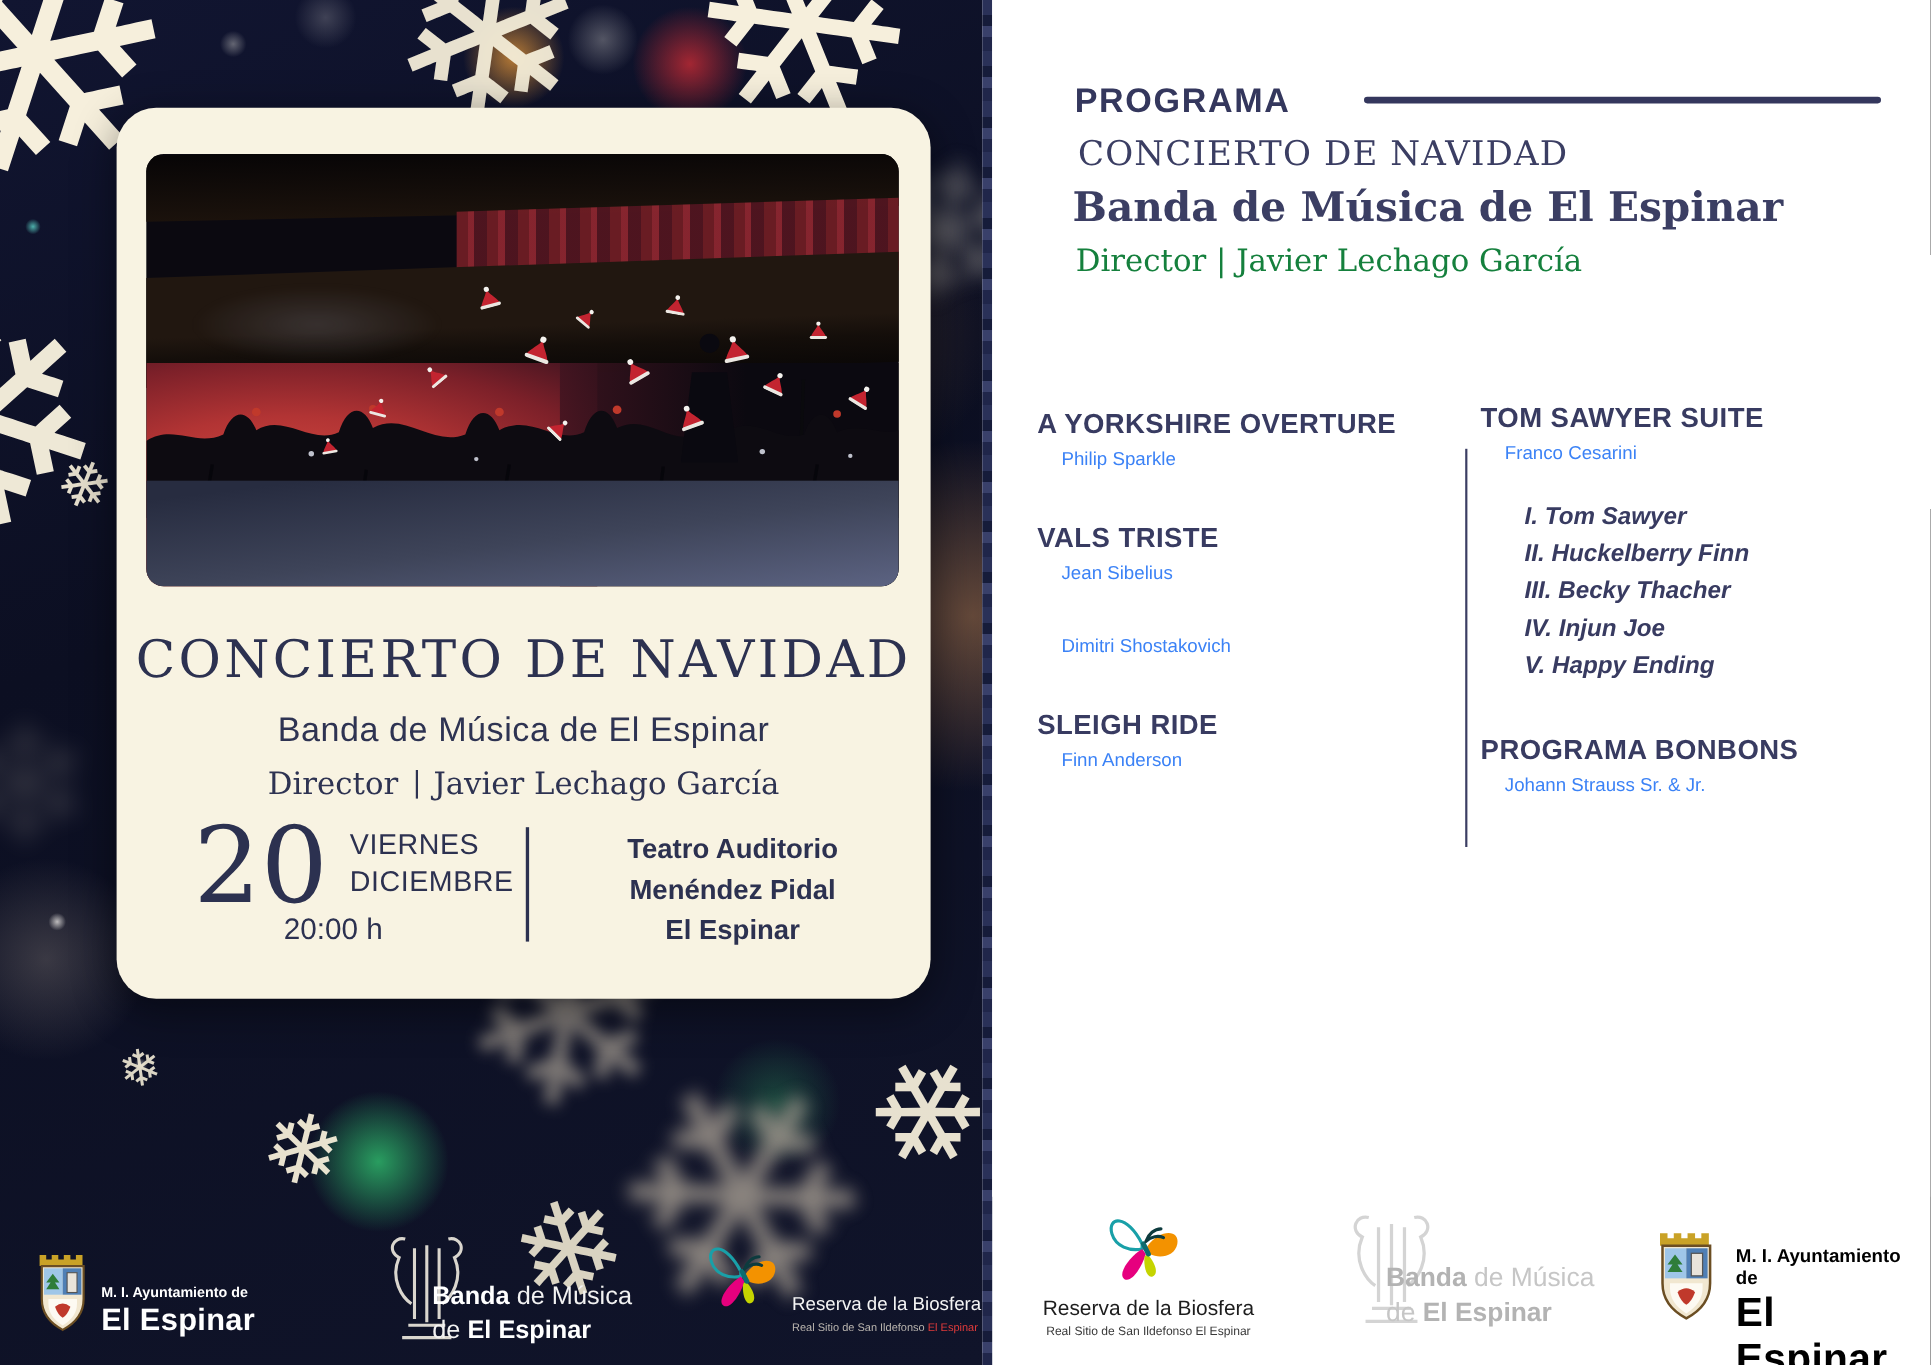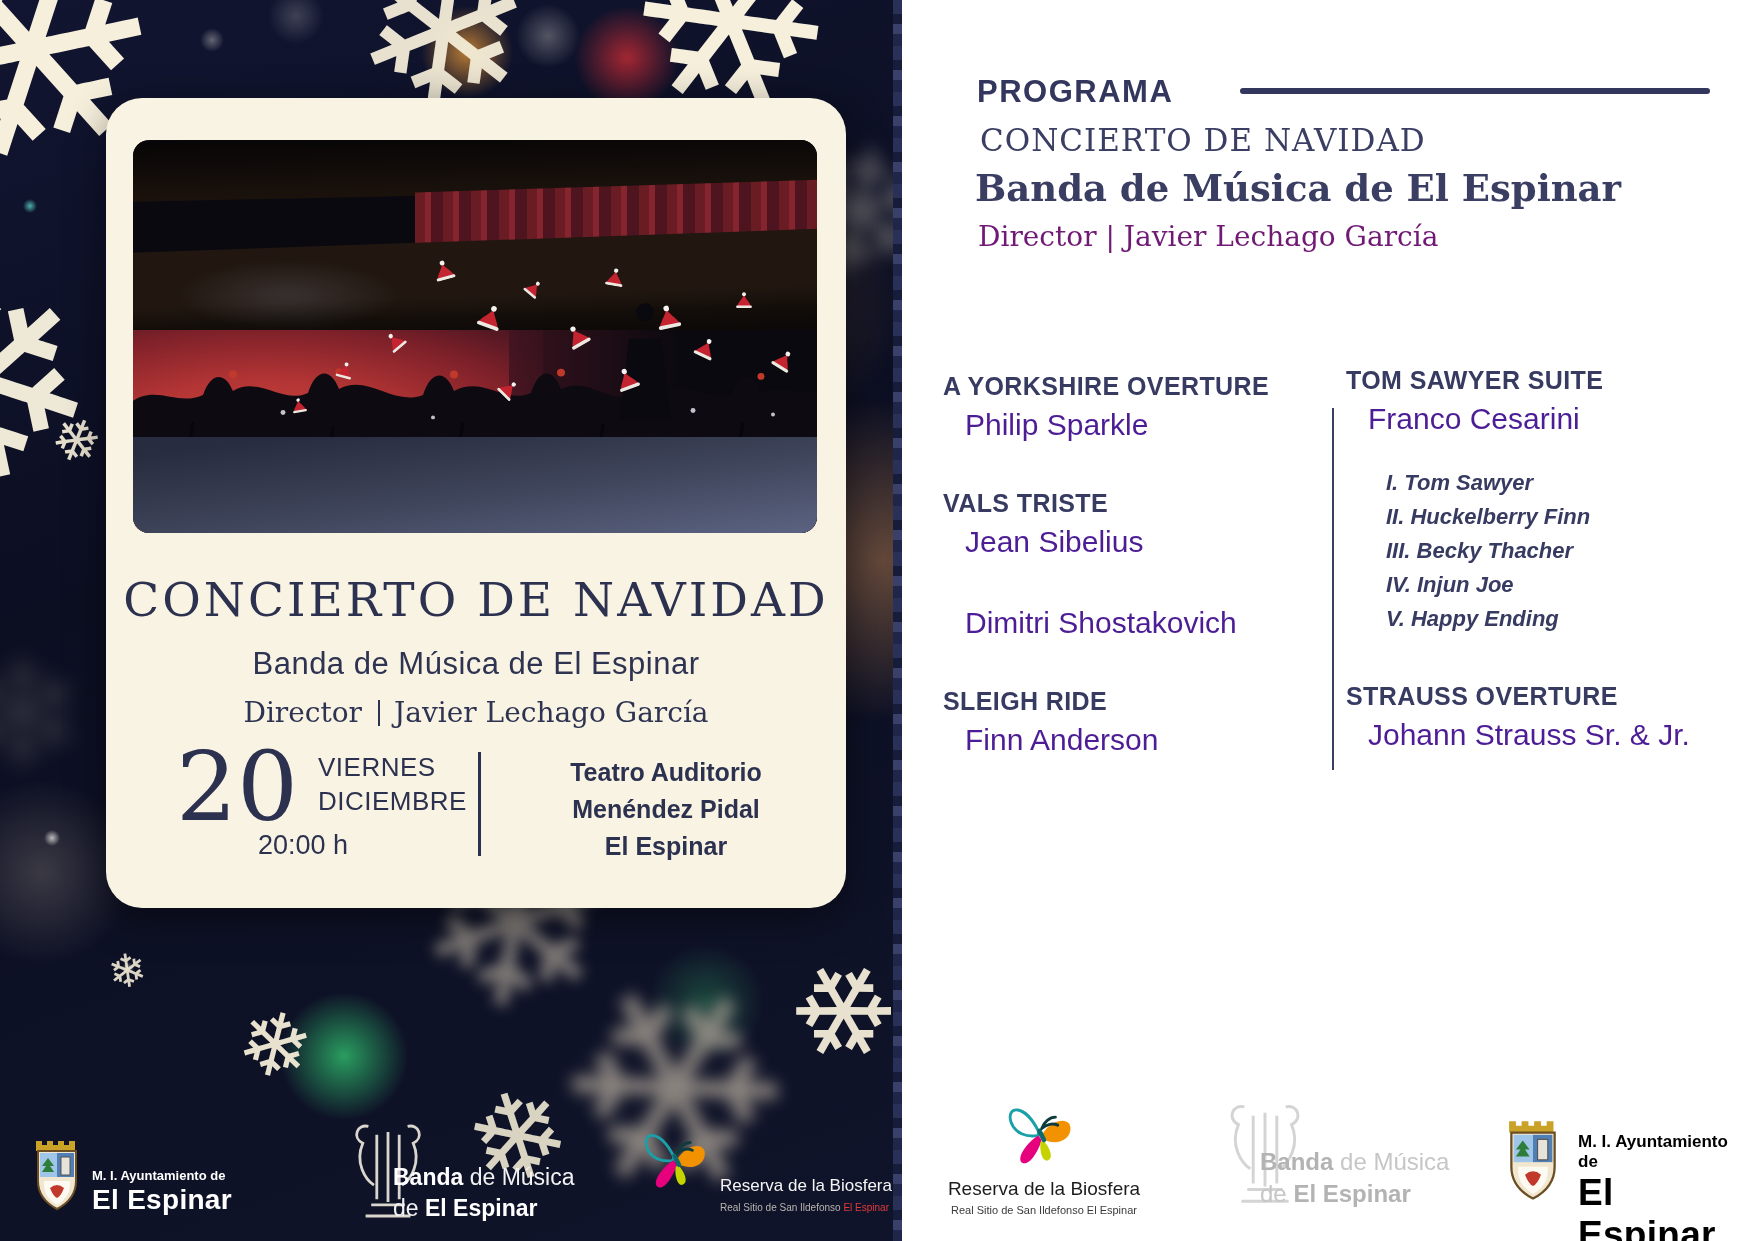--- a/index.html
+++ b/index.html
@@ -81,27 +81,27 @@
   
   .spine{position:absolute;left:893px;top:0;width:9px;height:1241px;
     background:repeating-linear-gradient(180deg,#2a3158 0 14px,#161c3a 14px 24px,#39406a 24px 34px,#20264a 34px 46px);}
 
   
   .page{position:absolute;left:902px;top:0;width:853px;height:1088px;background:#fff;color:#383b61;}
   .pg-label{position:absolute;left:75px;top:74px;font-size:31px;font-weight:bold;letter-spacing:1.5px;color:#34375d;}
   .pg-rule{position:absolute;left:338px;top:88px;width:470px;height:6px;background:#34375d;border-radius:3px;}
   .pg-title{position:absolute;left:78px;top:122px;font-family:"DejaVu Serif",serif;font-size:31px;letter-spacing:1px;color:#3b3e63;}
   .pg-band{position:absolute;left:73px;top:166px;font-family:"DejaVu Serif",serif;font-weight:bold;font-size:37px;color:#3b3e63;}
-  .pg-dir{position:absolute;left:76px;top:220px;font-family:"DejaVu Serif",serif;font-size:28px;color:#701a75;}
+  .pg-dir{position:absolute;left:76px;top:220px;font-family:"DejaVu Serif",serif;font-size:28px;color:#15803d;}
 
   .col-left{position:absolute;left:41px;top:372px;width:360px;}
   .piece{margin-bottom:47px;}
   .piece.gap-lg{margin-top:22px;}
   .piece-title{font-size:25px;font-weight:bold;letter-spacing:.4px;color:#383b61;}
-  .piece-comp{font-size:30px;margin:7px 0 0 22px;color:#4c1d95;}
+  .piece-comp{font-size:17px;margin:7px 0 0 22px;color:#3b82f6;}
   .col-divider{position:absolute;left:430px;top:408px;width:2px;height:362px;background:#3b3e63;}
   .col-right{position:absolute;left:444px;top:366px;width:370px;}
   .movements{list-style:none;margin:30px 0 0 40px;padding:0;
     font-size:22px;font-weight:bold;font-style:italic;line-height:34px;color:#383b61;}
   .piece2{margin-top:46px;}
 
   
   .gf{position:absolute;}
   .gf-bio{left:22px;top:1092px;width:240px;text-align:center;color:#1d1d1d;}
   .gf-bio .l1{font-size:19px;margin-top:2px;}
@@ -346,21 +346,21 @@
         <div class="piece-comp">Franco Cesarini</div>
       </div>
       <ol class="movements">
         <li>I. Tom Sawyer</li>
         <li>II. Huckelberry Finn</li>
         <li>III. Becky Thacher</li>
         <li>IV. Injun Joe</li>
         <li>V. Happy Ending</li>
       </ol>
       <div class="piece piece2">
-        <div class="piece-title">STRAUSS OVERTURE</div>
+        <div class="piece-title">PROGRAMA BONBONS</div>
         <div class="piece-comp">Johann Strauss Sr. &amp; Jr.</div>
       </div>
     </div>
 
     <div class="gf gf-bio">
       <svg width="80" height="80" viewBox="0 0 70 70">
         <path d="M30 34 C18 10 2 12 6 26 C9 36 20 40 30 38 Z" fill="none" stroke="#19a0a8" stroke-width="2.5"></path>
         <path d="M30 38 C20 44 10 58 16 62 C22 65 30 52 33 42 Z" fill="#e6007e"></path>
         <path d="M34 36 C44 22 60 22 58 34 C56 44 44 46 36 42 Z" fill="#f39200"></path>
         <path d="M34 42 C40 48 44 58 38 60 C33 61 31 50 32 44 Z" fill="#c5d400"></path>

